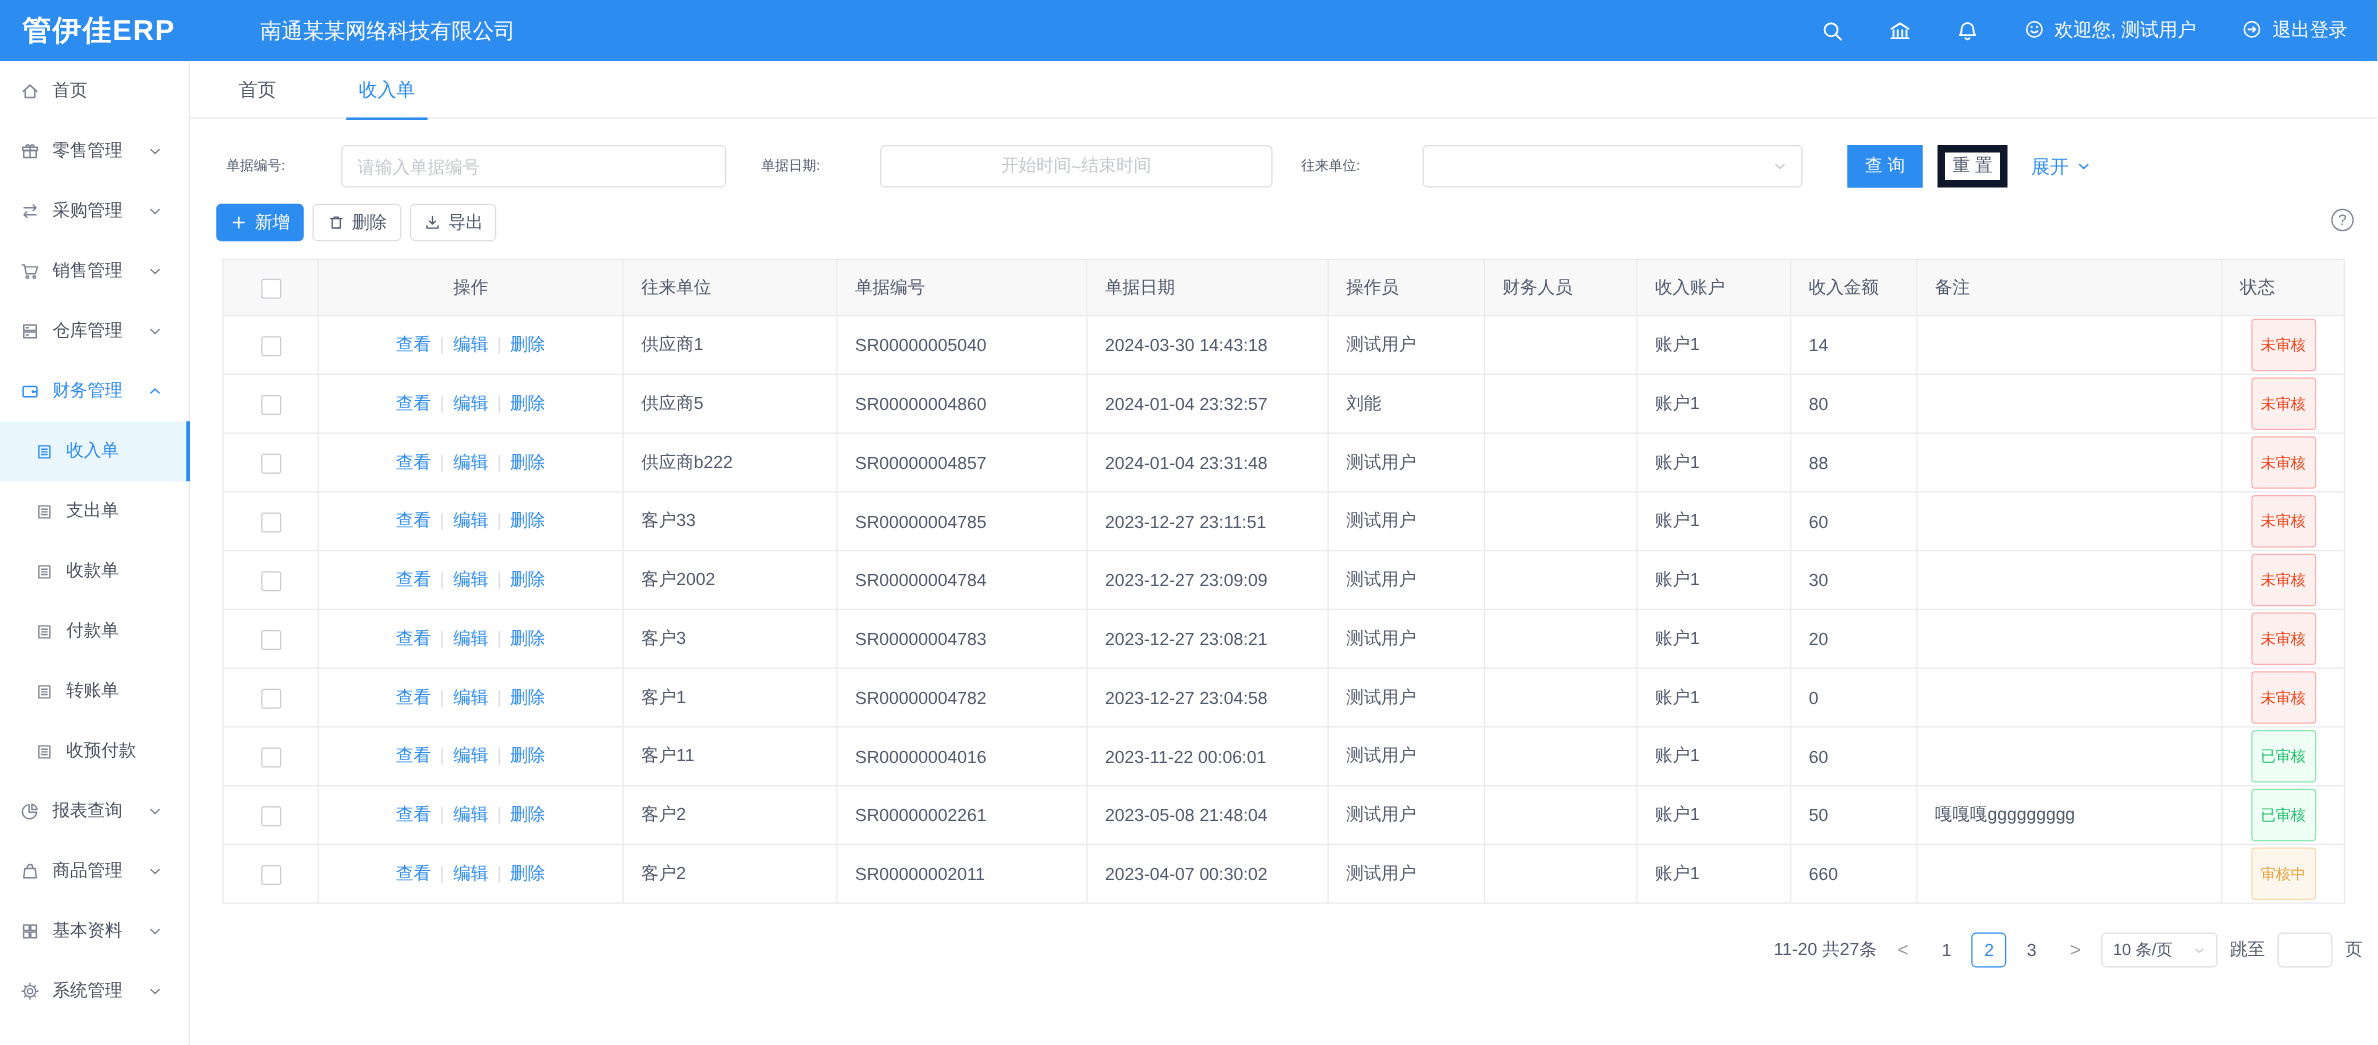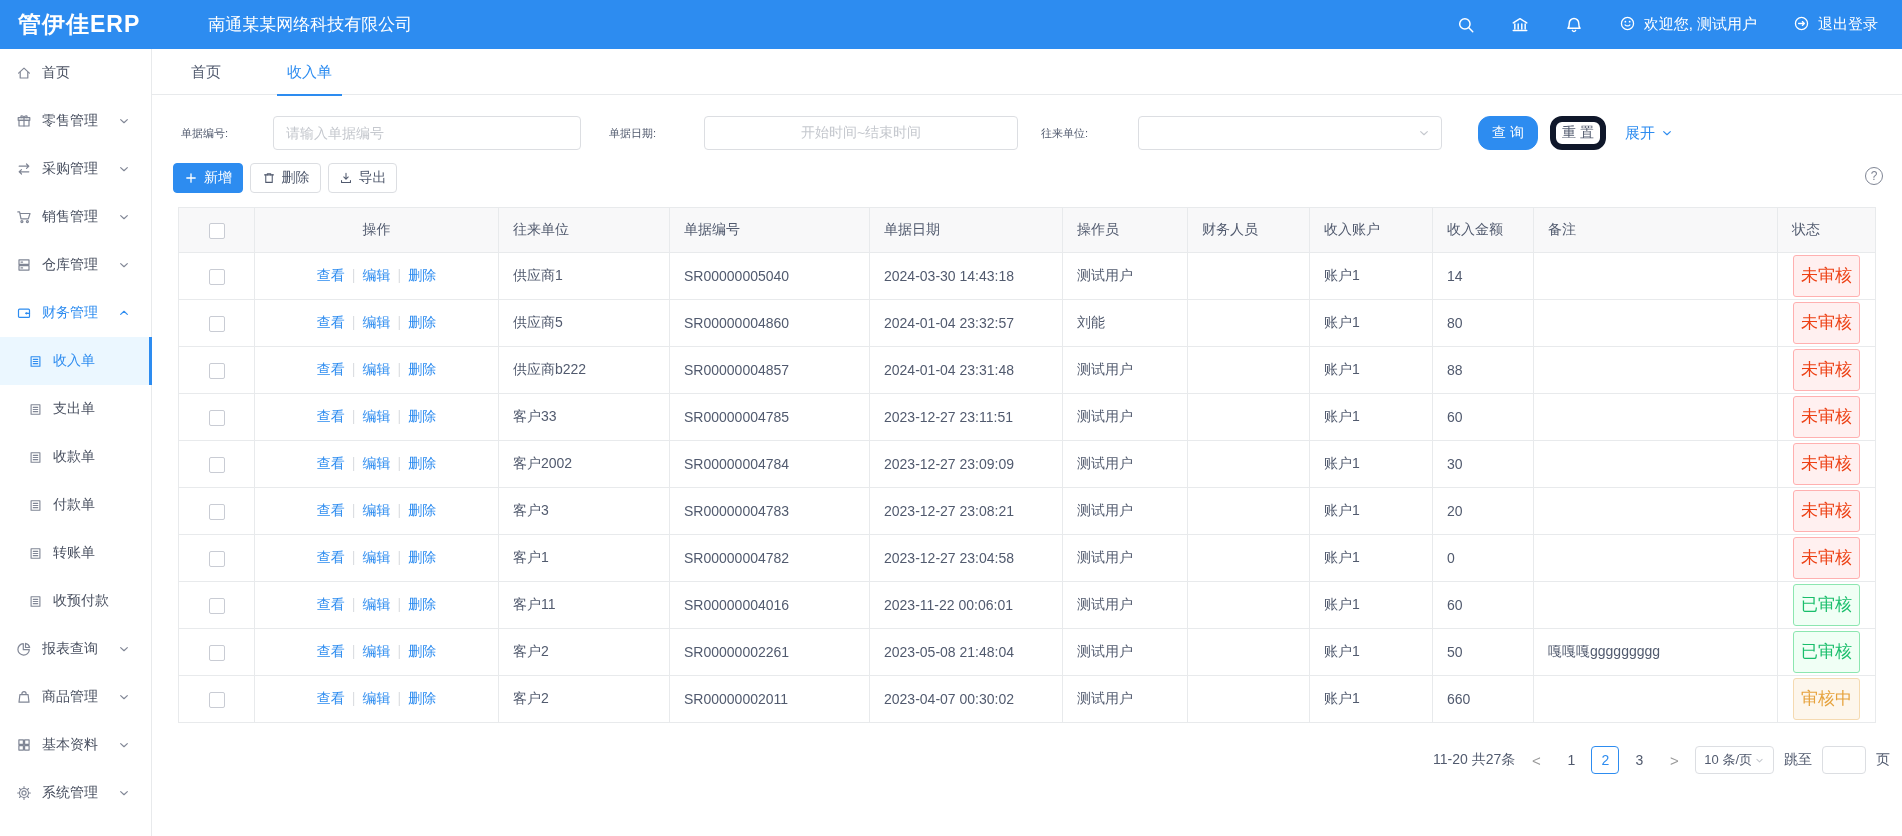--- a/index.html
+++ b/index.html
@@ -36,52 +36,52 @@
 .content{position:absolute;left:0;top:46px;right:0;bottom:0}
 
 
 .f-label{position:absolute;top:21px;height:34px;line-height:34px;font-size:11px;color:#515a6e}
 .f-box{position:absolute;top:21px;height:34px;border:1px solid #dcdee2;border-radius:4px;background:#fff;font-size:14px}
 #f-doc-input{left:121px;width:308px;padding:0 12px;color:#515a6e;outline:none}
 input::placeholder{color:#c5c8ce}
 .datebox{left:552px;width:314px;display:flex;align-items:center;justify-content:center;padding:0 30px;color:#c5c8ce;cursor:pointer}
 .selectbox{left:986px;width:304px;cursor:pointer}
 .selectbox .chev{position:absolute;right:10px;top:9px;color:#c5c8ce}
-.btn{position:absolute;top:21px;height:34px;border-radius:12px;font-size:14px;display:flex;align-items:center;justify-content:center;cursor:pointer}
+.btn{position:absolute;top:21px;height:34px;border-radius:0;font-size:14px;display:flex;align-items:center;justify-content:center;cursor:pointer}
 #btn-search{left:1326px;width:60px;background:#2d8cf0;border:1px solid #2d8cf0;color:#fff}
 #btn-reset{left:1398px;width:56px;background:#fff;border:6px solid #0f172a;color:#515a6e}
 #expand-link{position:absolute;left:1473px;top:21px;height:34px;display:flex;align-items:center;gap:5px;color:#2d8cf0;font-size:15px;cursor:pointer}
 
 
 .tbtn{position:absolute;top:68px;height:30px;border-radius:4px;font-size:14px;display:flex;align-items:center;justify-content:center;gap:6px;cursor:pointer}
 #btn-add{left:21px;width:70px;background:#2d8cf0;border:1px solid #2d8cf0;color:#fff}
 #btn-del{left:98px;width:71px;background:#fff;border:1px solid #dcdee2;color:#515a6e}
 #btn-exp{left:176px;width:69px;background:#fff;border:1px solid #dcdee2;color:#515a6e}
 #help{position:absolute;left:1713px;top:72px;width:18px;height:18px;border:1px solid #808695;border-radius:50%;color:#808695;font-size:12px;display:flex;align-items:center;justify-content:center;cursor:pointer}
 
 
 table{position:absolute;left:26px;top:112px;width:1697px;border-collapse:collapse;table-layout:fixed;font-size:14px;color:#515a6e}
 th,td{border:1px solid #e8eaec;font-weight:400;text-align:left;padding:0 4px 0 14px;overflow:hidden;white-space:nowrap}
 th{background:#f8f8f9;height:45px;color:#515a6e}
 td{height:47px;background:#fff}
 .c-center{text-align:center;padding:0 4px}
 .lnk{color:#2d8cf0;cursor:pointer;text-decoration:none}
 .sep{color:#dcdee2;margin:0 7px}
 .cb{display:inline-block;width:16px;height:16px;border:1px solid #c9ccd4;border-radius:2px;background:#fff;vertical-align:middle;cursor:pointer}
-.badge{display:inline-block;padding:12px 7px;font-size:17px;line-height:16px;border-radius:3px;border:1px solid}
+.badge{display:inline-block;padding:12px 7px;font-size:12px;line-height:16px;border-radius:3px;border:1px solid}
 .badge.red{color:#ed4014;background:#fff0f0;border-color:#ffb0b0}
 .badge.green{color:#19be6b;background:#f0fff5;border-color:#8ce6b0}
 .badge.orange{color:#e6a23c;background:#fdf6ec;border-color:#f5dab1}
 
 
 .pagination{position:absolute;top:649px;right:12px;height:32px;display:flex;align-items:center;gap:10px;font-size:14px;color:#515a6e}
 .pg-arrow{min-width:22px;text-align:center;color:#999;cursor:pointer;font-size:15px}
 .pg-num{min-width:28px;height:28px;line-height:28px;text-align:center;border-radius:4px;cursor:pointer}
 .pg-num.active{border:1px solid #2d8cf0;color:#2d8cf0;line-height:26px}
-.pg-select{height:28px;border:1px solid #dcdee2;border-radius:4px;display:flex;align-items:center;padding:0 8px;gap:2px;font-size:13px;cursor:pointer;color:#515a6e}
+.pg-select{height:28px;border:1px solid #dcdee2;border-radius:4px;display:flex;align-items:center;padding:0 8px;gap:16px;font-size:13px;cursor:pointer;color:#515a6e}
 .pg-select .chev{color:#c5c8ce}
 .jump-input{width:44px;height:28px;border:1px solid #dcdee2;border-radius:4px;outline:none;padding:0 6px;font-size:13px}
 </style>
 </head>
 <body>
 
 <div class="topbar">
   <div class="logo">管伊佳ERP</div>
   <div class="company">南通某某网络科技有限公司</div>
   <div class="top-right">

